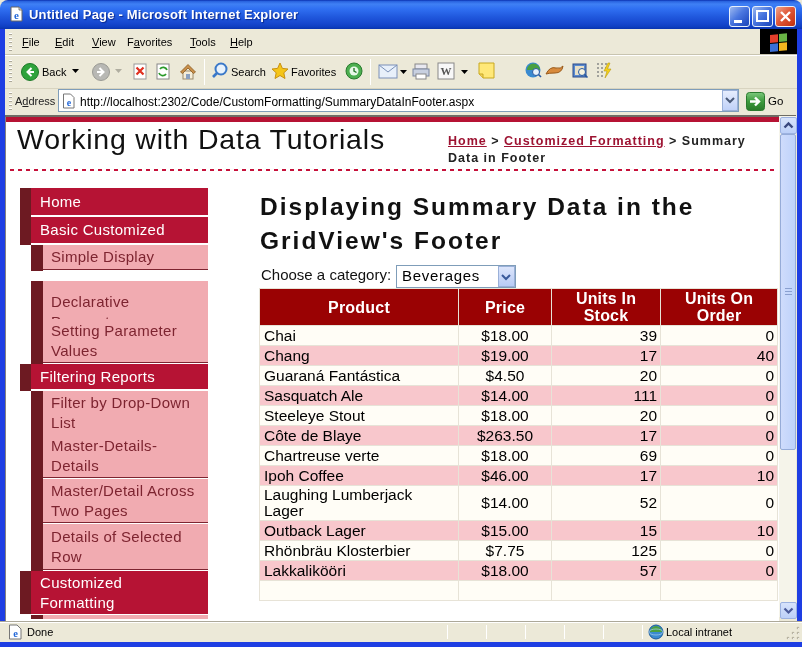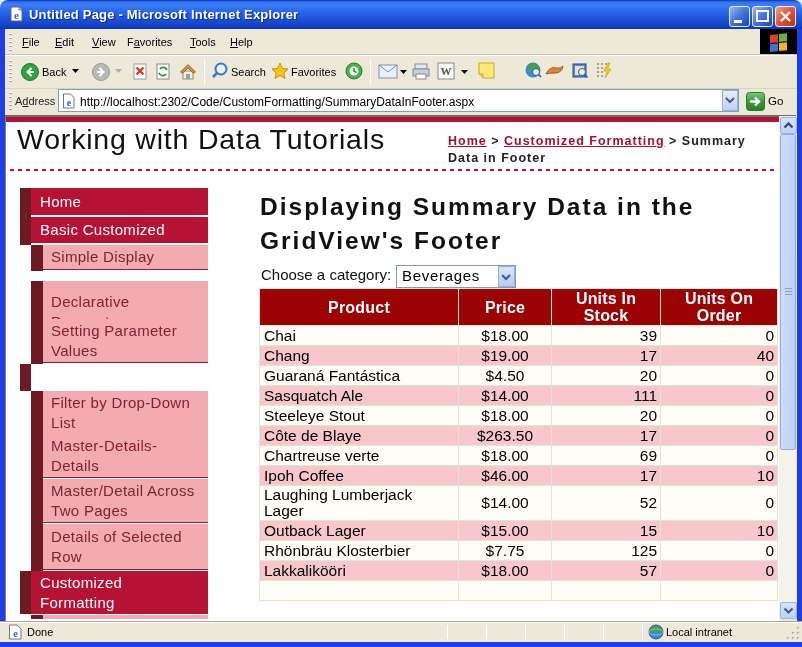--- a/index.html
+++ b/index.html
@@ -325,20 +325,21 @@
   <div class="mrow" style="top:281px; height:63px;">
     <div class="mstrip"></div>
     <div class="msub">Declarative<br>Parameters</div>
   </div>
   <div class="mrow" style="top:319px; height:45px;">
     <div class="mstrip"></div>
     <div class="msub">Setting Parameter<br>Values</div>
   </div>
   <div class="mrow" style="top:364px; height:27px;">
     <div class="mtab"></div>
+    <div class="mtop">Filtering Reports</div>
   </div>
   <div class="mrow" style="top:391px; height:46px;">
     <div class="mstrip"></div>
     <div class="msub">Filter by Drop-Down<br>List</div>
   </div>
   <div class="mrow" style="top:434px; height:45px;">
     <div class="mstrip"></div>
     <div class="msub">Master-Details-<br>Details</div>
   </div>
   <div class="mrow" style="top:479px; height:45px;">

